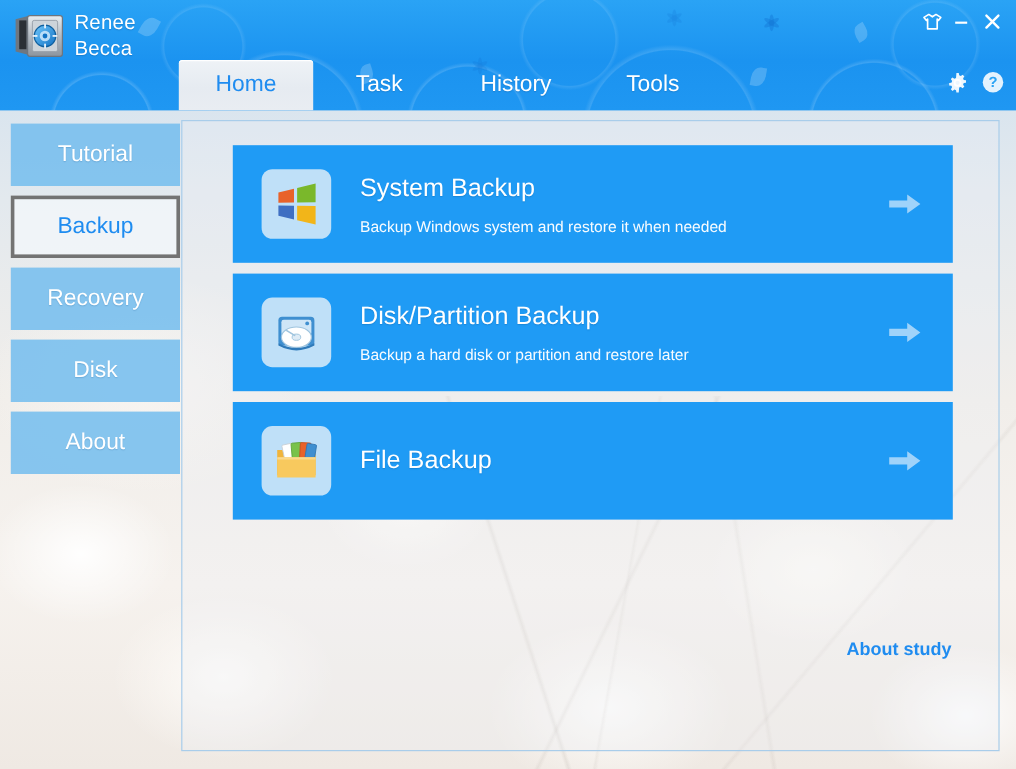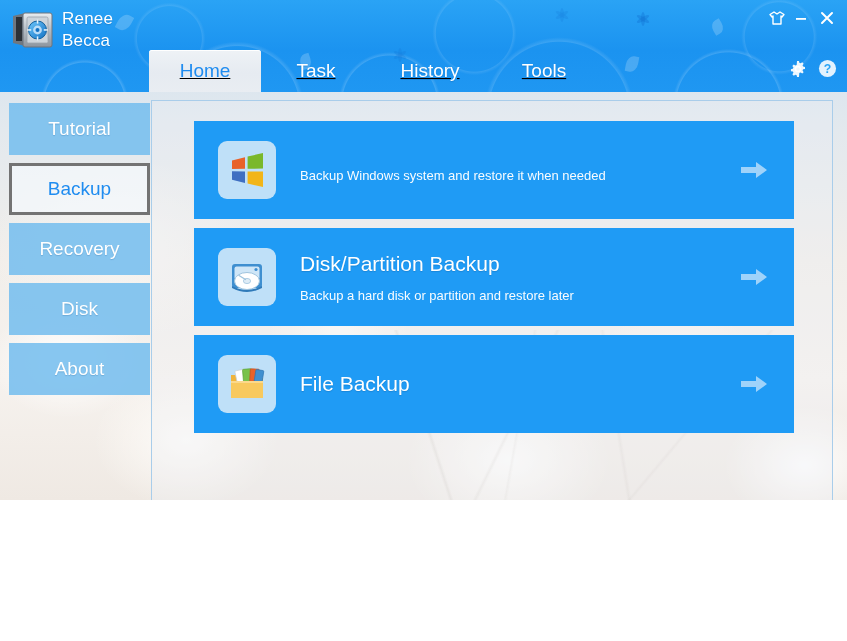--- a/index.html
+++ b/index.html
@@ -8,21 +8,21 @@
     width: 847px;
     height: 641px;
     overflow: hidden;
     font-family: "Liberation Sans", sans-serif;
   }
 
   
   #app {
     position: relative;
     width: 847px;
-    height: 500px;
+    height: 641px;
     background: #dfe8ef;
     overflow: hidden;
   }
 
   
   #wallpaper {
     position: absolute;
     inset: 0;
     background:
       radial-gradient(ellipse 120px 90px at 8% 72%, rgba(255,255,255,.95), rgba(255,255,255,0) 65%),
@@ -117,21 +117,20 @@
   #btn-min   { right: 34px; }
   #btn-close { right: 8px; }
 
   
   #tabs {
     position: absolute;
     left: 149px; top: 50px;
     height: 42px;
     display: flex;
     align-items: flex-end;
-    text-decoration: underline;
   }
   .tab {
     height: 42px;
     padding: 0 26px;
     display: flex; align-items: center; justify-content: center;
     color: #ffffff;
     font-size: 19px;
     cursor: pointer;
     text-shadow: 0 1px 1px rgba(0,60,120,.22);
   }
@@ -344,20 +343,21 @@
       <div class="card">
         <div class="card-icon">
           <svg width="38" height="38" viewBox="0 0 38 38">
             <path d="M4 9.5 L17 6.2 L17 17.8 L4 18 Z" fill="#e8622a"></path>
             <path d="M19.6 5.6 L35 2 L35 17.6 L19.6 17.8 Z" fill="#7ab82b"></path>
             <path d="M4 20.2 L17 20.4 L17 32 L4 28.7 Z" fill="#3f6fc2"></path>
             <path d="M19.6 20.4 L35 20.6 L35 36 L19.6 32.6 Z" fill="#f2b519"></path>
           </svg>
         </div>
         <div class="card-text">
+          <div class="card-title">System Backup</div>
           <div class="card-desc">Backup Windows system and restore it when needed</div>
         </div>
         <div class="card-arrow">
           <svg width="28" height="20" viewBox="0 0 28 20">
             <path d="M1 7 L16 7 L16 2 L27 10 L16 18 L16 13 L1 13 Z" fill="#9fd3fa"></path>
           </svg>
         </div>
       </div>
 
       <div class="card">

